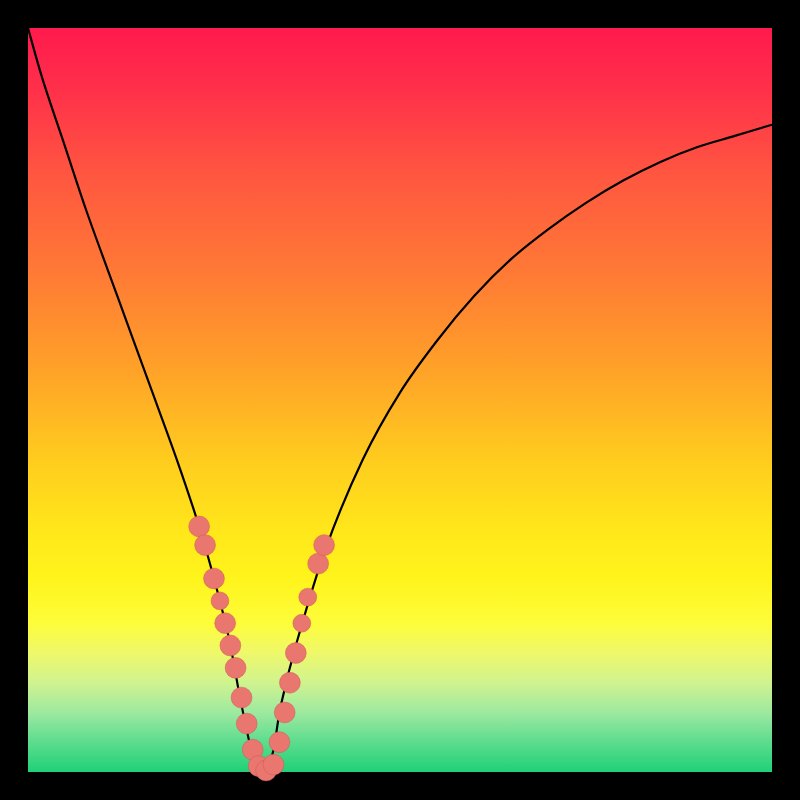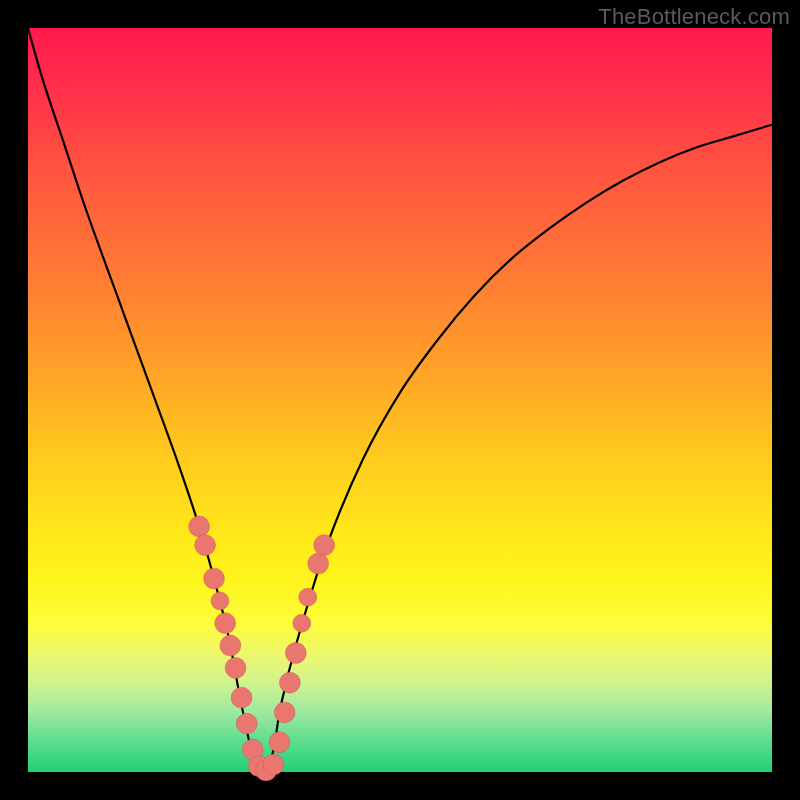--- a/index.html
+++ b/index.html
@@ -85,14 +85,13 @@
           <circle cx="256.68" cy="684.48" r="10.42" fill="#e9766f" stroke="#cc5a54" stroke-width="0.5"></circle>
           <circle cx="261.89" cy="654.72" r="10.42" fill="#e9766f" stroke="#cc5a54" stroke-width="0.5"></circle>
           <circle cx="267.84" cy="624.96" r="10.42" fill="#e9766f" stroke="#cc5a54" stroke-width="0.5"></circle>
           <circle cx="273.79" cy="595.20" r="8.93" fill="#e9766f" stroke="#cc5a54" stroke-width="0.5"></circle>
           <circle cx="279.74" cy="569.16" r="8.93" fill="#e9766f" stroke="#cc5a54" stroke-width="0.5"></circle>
           <circle cx="290.16" cy="535.68" r="10.42" fill="#e9766f" stroke="#cc5a54" stroke-width="0.5"></circle>
           <circle cx="296.11" cy="517.08" r="10.42" fill="#e9766f" stroke="#cc5a54" stroke-width="0.5"></circle>
         </g>
     </svg>
   </div>
-  <div class="watermark">TheBottleneck.com</div>
 </div>
 
 </body></html>

